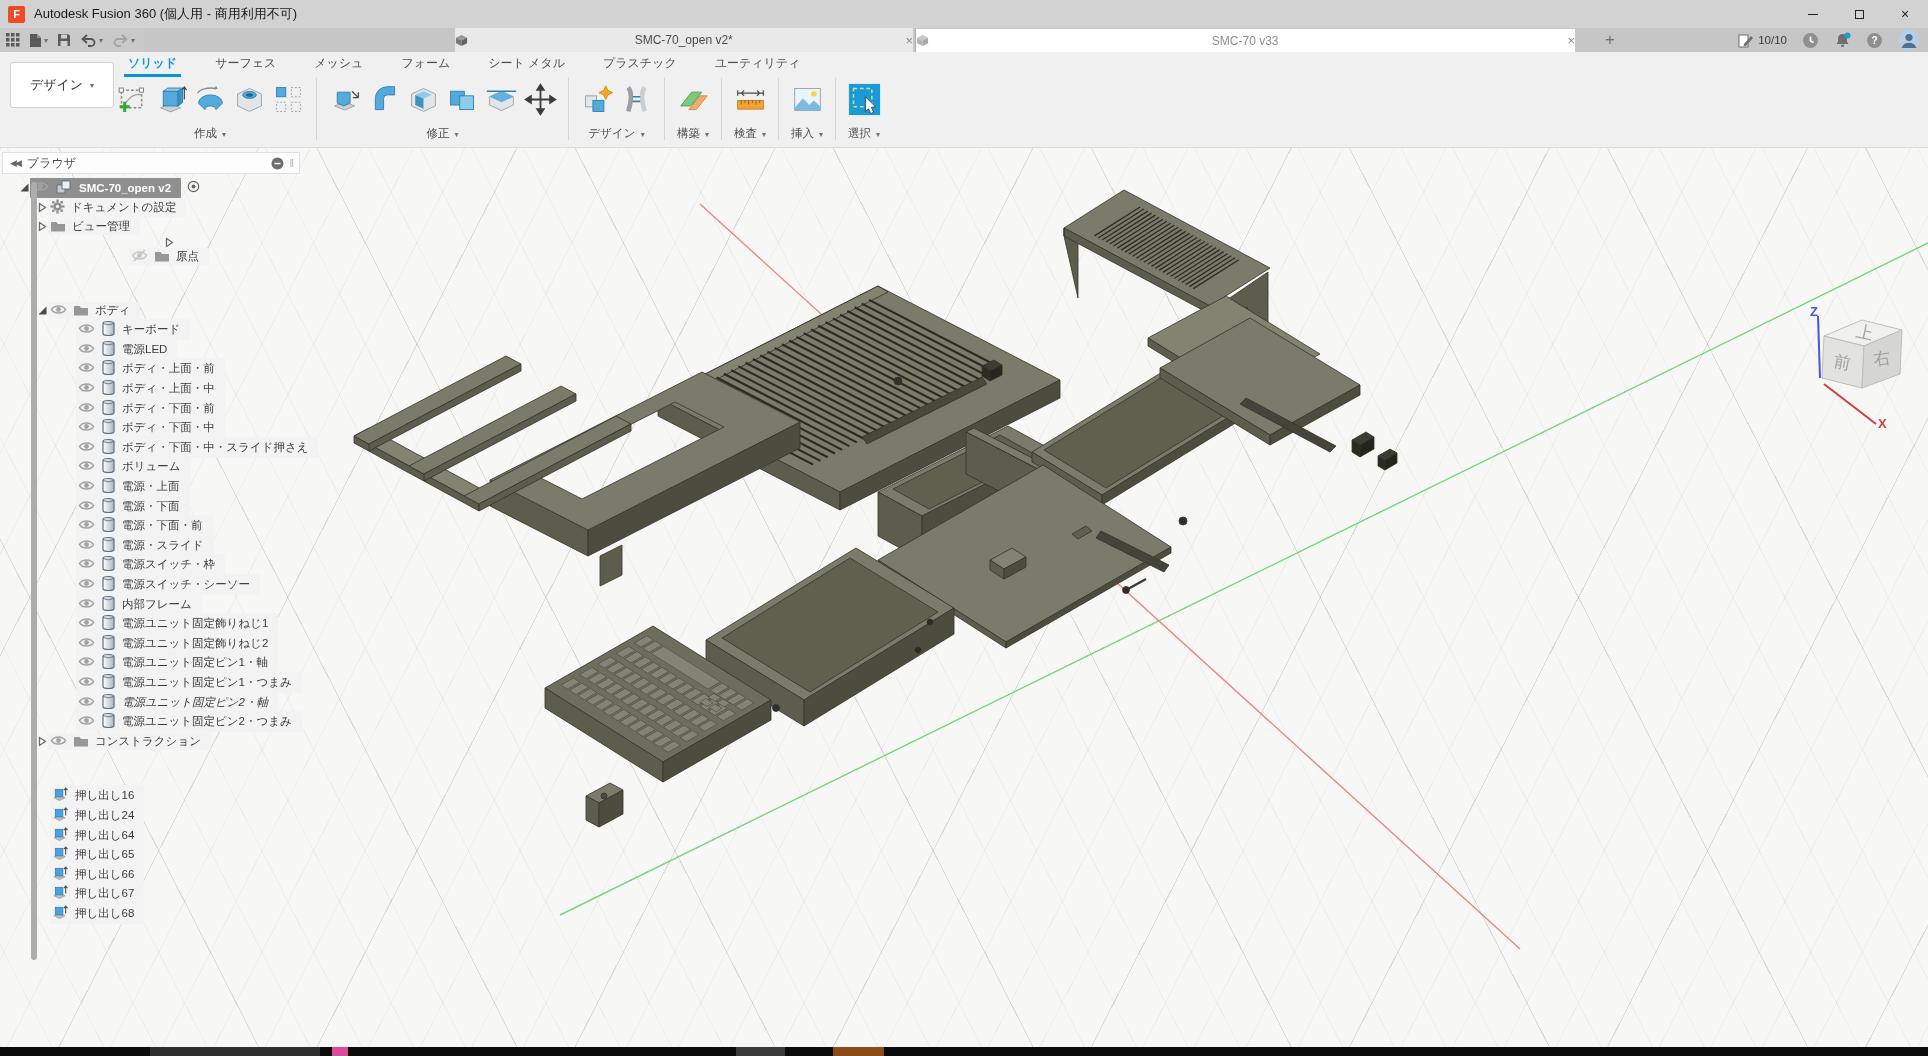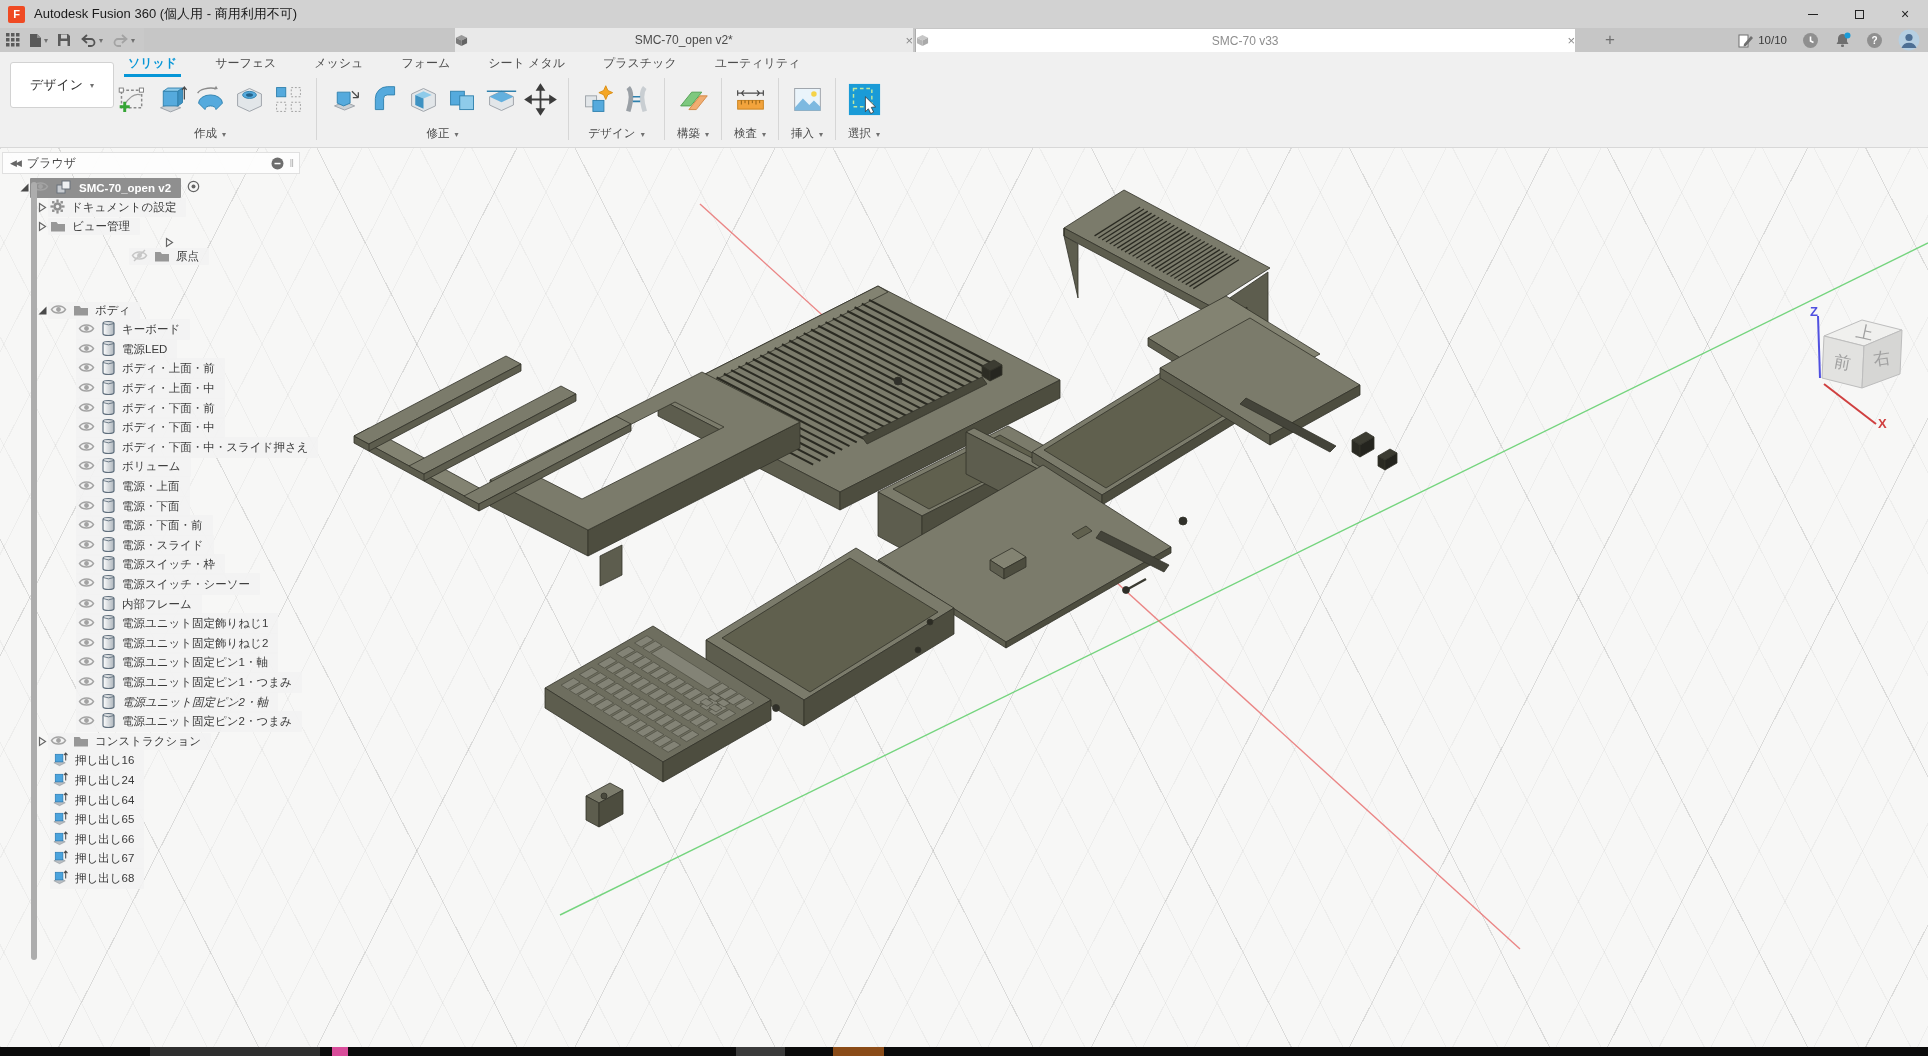--- a/index.html
+++ b/index.html
@@ -942,21 +942,21 @@
                     <stop offset="0" stop-color="#ffffff"></stop>
                     <stop offset="1" stop-color="#aeb6bd"></stop>
                   </linearGradient>
                 </defs>
                 <path d="M2 3.5 Q2 1.5 7.5 1.5 Q13 1.5 13 3.5 L13 13.5 Q13 15.5 7.5 15.5 Q2 15.5 2 13.5 Z" fill="url(#cyl)" stroke="#5f6e7c" stroke-width="1.2"></path>
                 <path d="M2 3.5 Q7.5 6.2 13 3.5" fill="none" stroke="#5f6e7c" stroke-width="0.9"></path>
               </svg></span>
       <span>電源スイッチ・枠</span>
           </span>
         </div>
-        <div class="tree-row" style="padding-left: 74px; font-family: Liberation Mono, monospace;">
+        <div class="tree-row" style="padding-left: 74px;">
           <span class="chip">
             <span><svg width="17" height="13" viewBox="0 0 17 13">
                 <path d="M1.5 6.5 C4.5 1.8 12.5 1.8 15.5 6.5 C12.5 11.2 4.5 11.2 1.5 6.5 Z" fill="none" stroke="#a3a3a3" stroke-width="1.4"></path>
                 <circle cx="8.5" cy="6.5" r="2.4" fill="#a3a3a3"></circle>
               </svg></span>
             <span><svg width="15" height="17" viewBox="0 0 15 17">
                 <defs>
                   <linearGradient id="cyl" x1="0" y1="0" x2="1" y2="0">
                     <stop offset="0" stop-color="#ffffff"></stop>
                     <stop offset="1" stop-color="#aeb6bd"></stop>
@@ -1111,21 +1111,21 @@
             <span><svg width="17" height="13" viewBox="0 0 17 13">
                 <path d="M1.5 6.5 C4.5 1.8 12.5 1.8 15.5 6.5 C12.5 11.2 4.5 11.2 1.5 6.5 Z" fill="none" stroke="#a3a3a3" stroke-width="1.4"></path>
                 <circle cx="8.5" cy="6.5" r="2.4" fill="#a3a3a3"></circle>
               </svg></span>
             <span><svg width="16" height="13">
                 <path d="M1 3 h5.5 l1.5 2 H15 v7.5 H1 Z" fill="#979797"></path>
               </svg></span>
       <span>コンストラクション</span>
           </span>
         </div>
-        <div class="tree-row" style="padding-left: 48px;">
+        <div class="tree-row" style="padding-left: 48px; margin-top: 35px;">
           <span class="chip">
             <span><svg width="17" height="17" viewBox="0 0 18 18">
                 <path d="M2 12.5 l6 -3 6 3 -6 3 Z" fill="#b9bdc2" stroke="#8d949a" stroke-width="0.6"></path>
                 <rect x="3.5" y="3.5" width="8" height="8" fill="#4aa3dd" stroke="#2b7db4" stroke-width="0.8"></rect>
                 <path d="M14.5 10 V2.5 M12.6 4.4 L14.5 2.2 L16.4 4.4" stroke="#4a4a4a" stroke-width="1.1" fill="none"></path>
               </svg></span>
       <span>押し出し16</span>
           </span>
         </div>
         <div class="tree-row" style="padding-left: 48px;">

